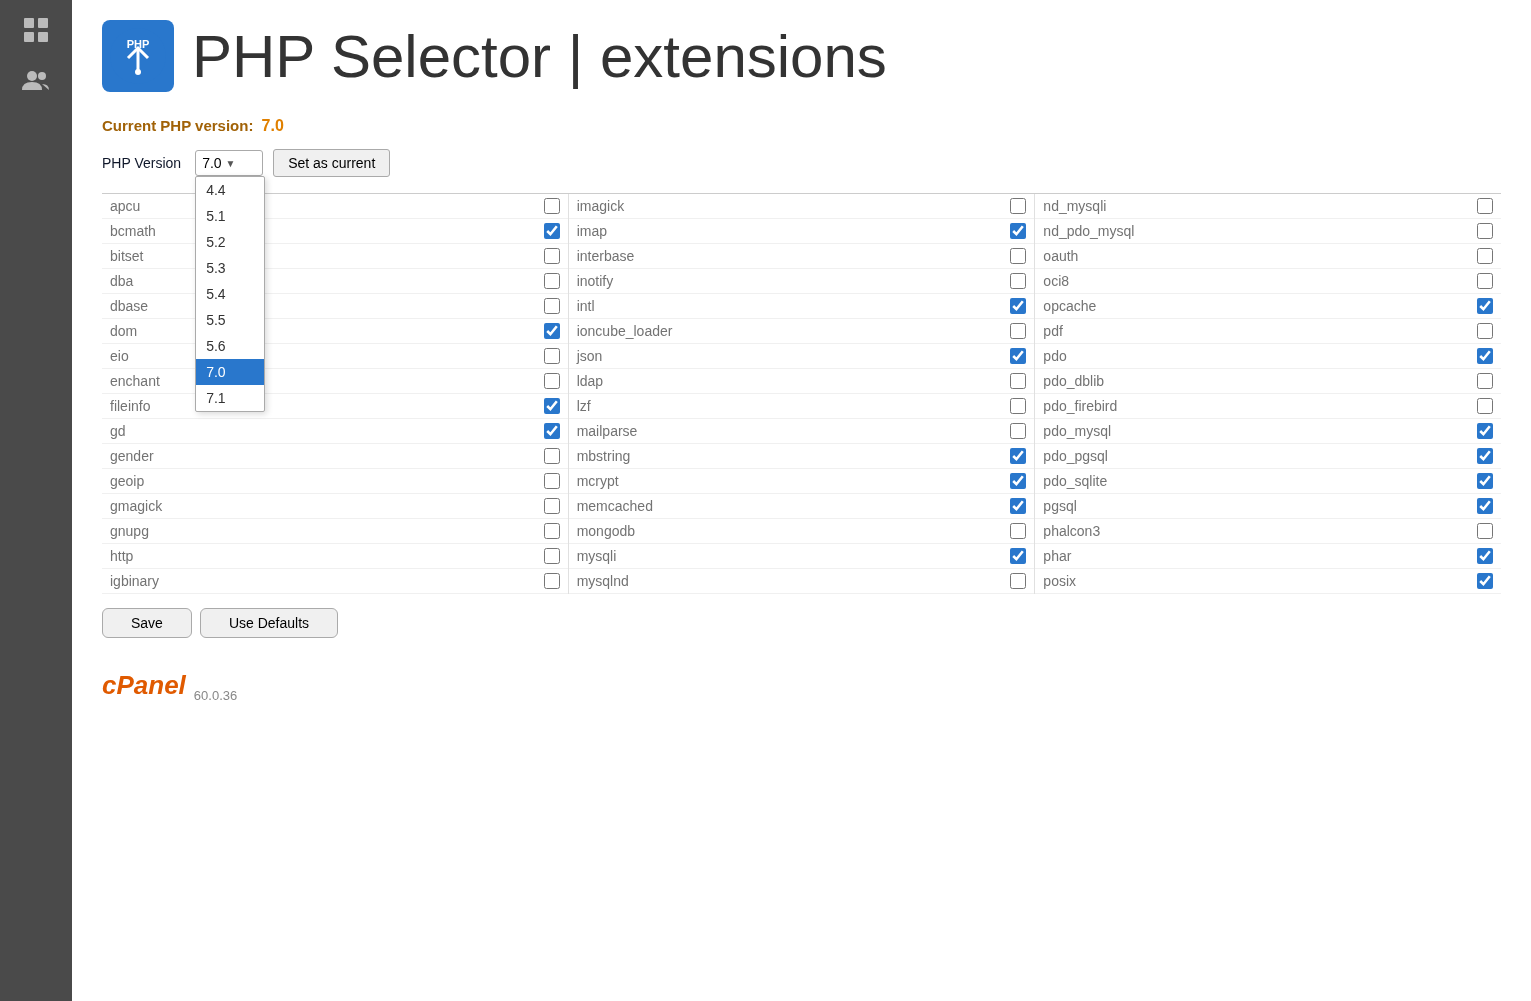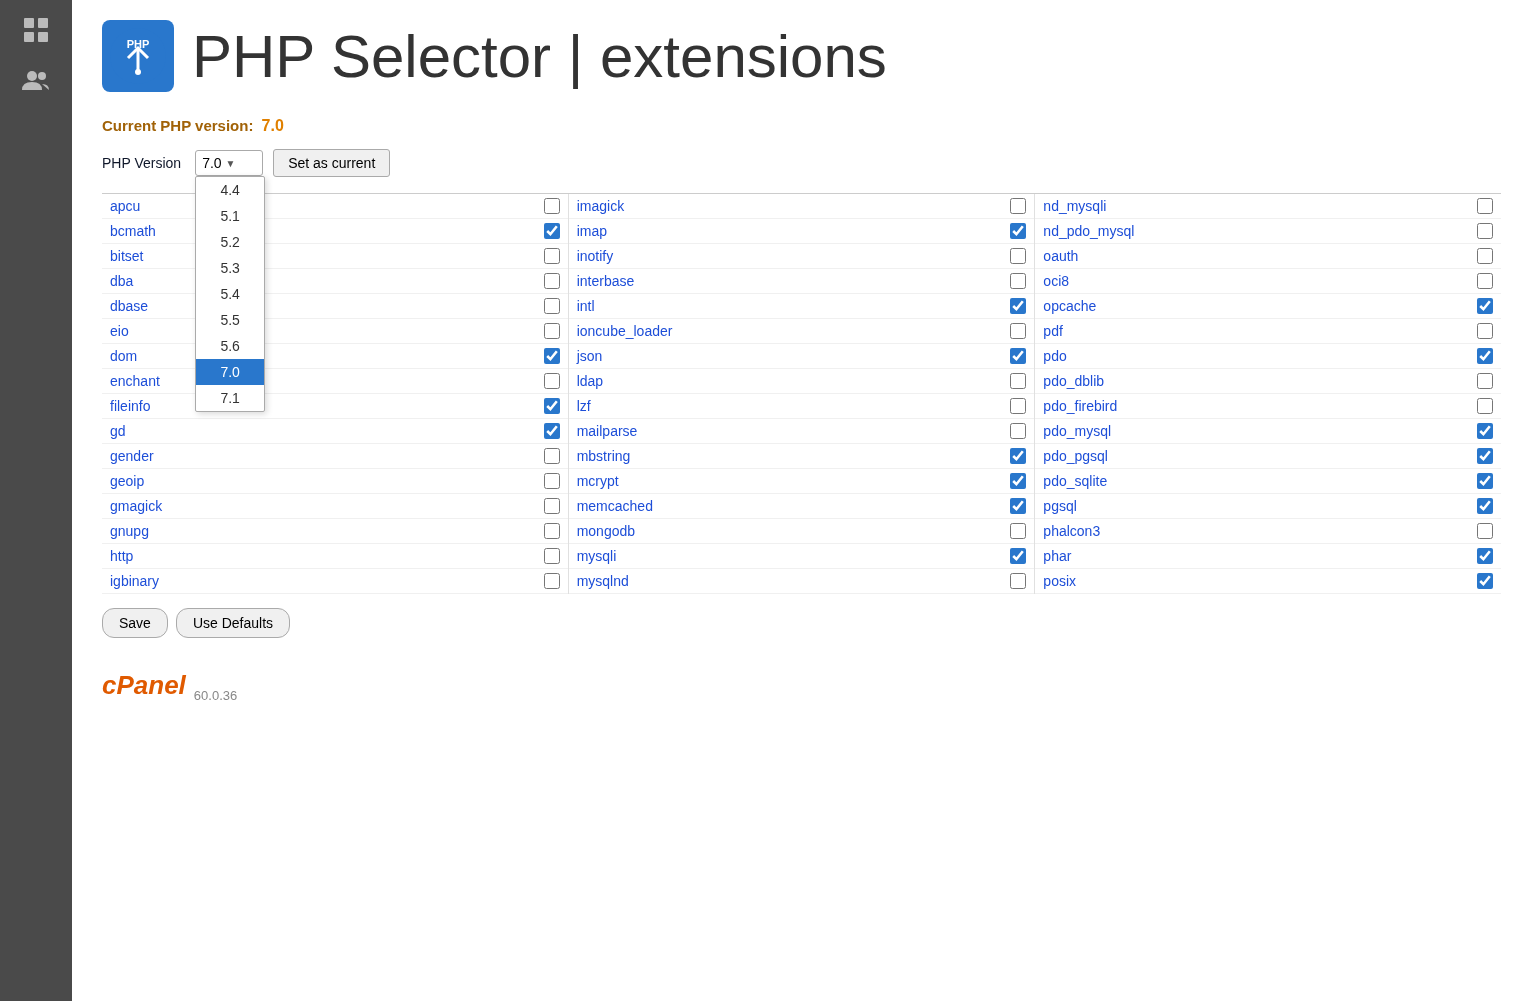--- a/index.html
+++ b/index.html
@@ -109,54 +109,53 @@
       border-radius: 2px;
       z-index: 100;
       min-width: 70px;
       box-shadow: 2px 2px 6px rgba(0,0,0,0.15);
     }
     .version-option {
       padding: 5px 10px;
       cursor: pointer;
       font-size: 14px;
       color: #333;
-      text-align: center;
     }
     .version-option.selected {
       background: #2977cc;
       color: #fff;
     }
     .ext-row {
       display: flex;
       align-items: center;
       justify-content: space-between;
       padding: 4px 8px;
       border-bottom: 1px solid #f0f0f0;
     }
     .ext-name {
       font-size: 14px;
-      color: #1d4ed8;
+      color: #737373;
     }
     .ext-checkbox {
       width: 16px;
       height: 16px;
       cursor: pointer;
       accent-color: #2977cc;
     }
     
     #bottom-buttons {
       margin-top: 14px;
       display: flex;
       gap: 8px;
     }
     .action-btn {
       border: 1px solid #aaa;
       background: #f0f0f0;
-      border-radius: 12px;
-      padding: 6px 16px;
+      border-radius: 6px;
+      padding: 6px 28px;
       cursor: pointer;
       font-size: 14px;
     }
     
     #cpanel-footer {
       margin-top: 30px;
       display: flex;
       align-items: center;
       gap: 8px;
     }
@@ -274,28 +273,28 @@
         </div>
         <div class="ext-row">
           <span class="ext-name">dba</span>
           <input type="checkbox" class="ext-checkbox" style="">
         </div>
         <div class="ext-row">
           <span class="ext-name">dbase</span>
           <input type="checkbox" class="ext-checkbox" style="">
         </div>
         <div class="ext-row">
+          <span class="ext-name">dom</span>
+          <input type="checkbox" class="ext-checkbox" checked="" style="">
+        </div>
+        <div class="ext-row">
           <span class="ext-name">eio</span>
           <input type="checkbox" class="ext-checkbox" style="">
         </div>
         <div class="ext-row">
-          <span class="ext-name">dom</span>
-          <input type="checkbox" class="ext-checkbox" checked="" style="">
-        </div>
-        <div class="ext-row">
           <span class="ext-name">enchant</span>
           <input type="checkbox" class="ext-checkbox" style="">
         </div>
         <div class="ext-row">
           <span class="ext-name">fileinfo</span>
           <input type="checkbox" class="ext-checkbox" checked="" style="">
         </div>
         <div class="ext-row">
           <span class="ext-name">gd</span>
           <input type="checkbox" class="ext-checkbox" checked="" style="">
@@ -329,25 +328,25 @@
     <div class="ext-column" id="col2-container">
         <div class="ext-row">
           <span class="ext-name">imagick</span>
           <input type="checkbox" class="ext-checkbox" style="">
         </div>
         <div class="ext-row">
           <span class="ext-name">imap</span>
           <input type="checkbox" class="ext-checkbox" checked="" style="">
         </div>
         <div class="ext-row">
+          <span class="ext-name">interbase</span>
+          <input type="checkbox" class="ext-checkbox" style="">
+        </div>
+        <div class="ext-row">
           <span class="ext-name">inotify</span>
-          <input type="checkbox" class="ext-checkbox" style="">
-        </div>
-        <div class="ext-row">
-          <span class="ext-name">interbase</span>
           <input type="checkbox" class="ext-checkbox" style="">
         </div>
         <div class="ext-row">
           <span class="ext-name">intl</span>
           <input type="checkbox" class="ext-checkbox" checked="" style="">
         </div>
         <div class="ext-row">
           <span class="ext-name">ioncube_loader</span>
           <input type="checkbox" class="ext-checkbox" style="">
         </div>

